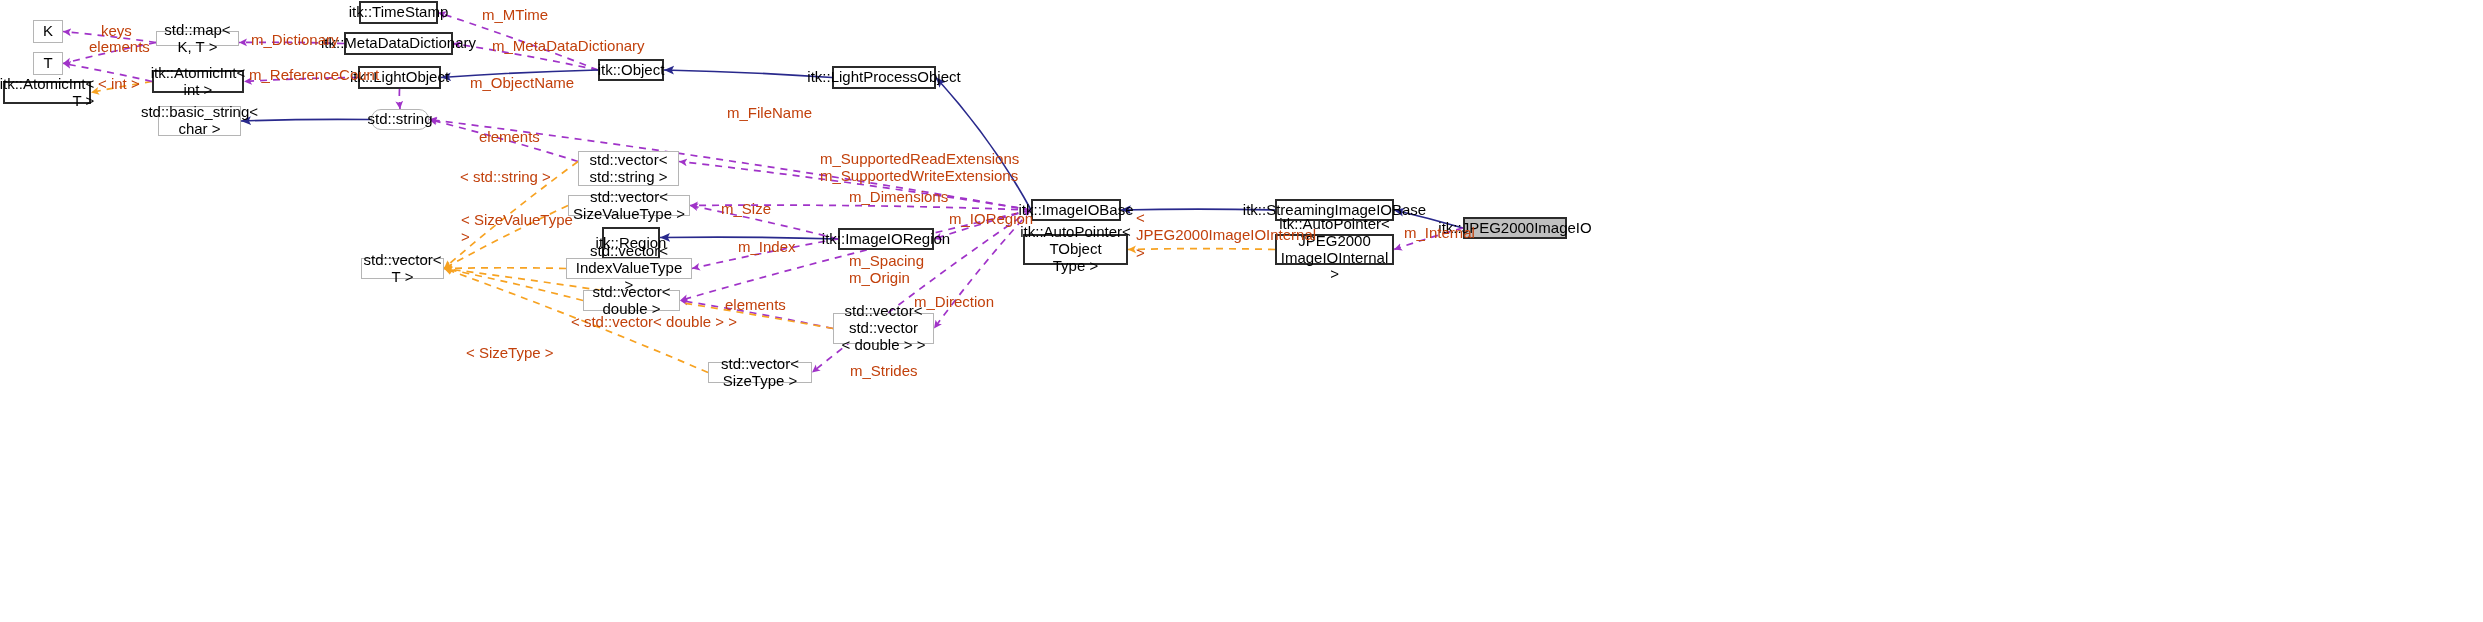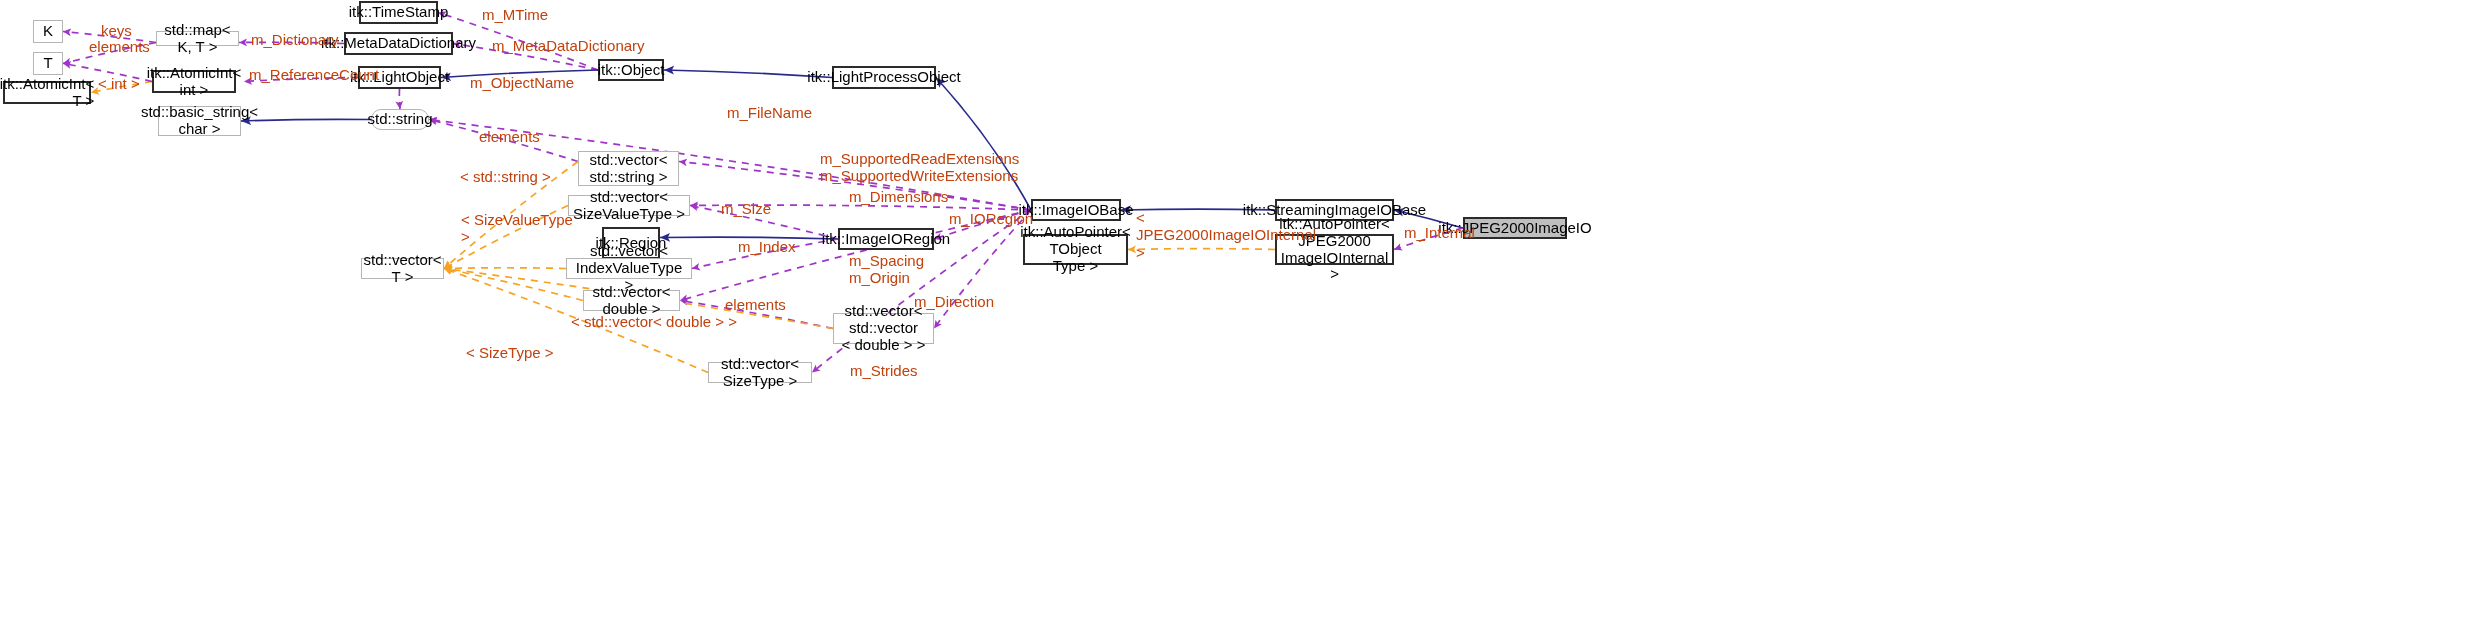--- a/index.html
+++ b/index.html
@@ -109,21 +109,21 @@
         <path d="M1275,210 Q1198,208.152 1121,210" fill="none" stroke="#29298c" stroke-width="1.7" marker-end="url(#ar-inherit)"></path>
         <path d="M1463,228 Q1429.13,218.172 1394,210" fill="none" stroke="#29298c" stroke-width="1.7" marker-end="url(#ar-inherit)"></path>
         <path d="M1275,249.5 Q1201.5,247.736 1128,249.5" fill="none" stroke="#f7a221" stroke-width="1.7" stroke-dasharray="7,6" marker-end="url(#ar-template)"></path>
         <path d="M1463,228 Q1427.7475,237.922 1394,249.5" fill="none" stroke="#a033c8" stroke-width="1.7" stroke-dasharray="7,6" marker-end="url(#ar-usage)"></path>
       </g>
   </svg>
 <div class="node thin" style="left: 33px; top: 20px; width: 30px; height: 23px;">K</div>
     <div class="node thin" style="left: 33px; top: 52px; width: 30px; height: 23px;">T</div>
     <div class="node thick" style="left: 3px; top: 81px; width: 88px; height: 23px; text-align: right;">itk::AtomicInt&lt; T &gt;</div>
     <div class="node thin" style="left: 156px; top: 31px; width: 83px; height: 15px;">std::map&lt; K, T &gt;</div>
-    <div class="node thick" style="left: 152px; top: 70px; width: 84px; height: 23px;">itk::AtomicInt&lt; int &gt;</div>
+    <div class="node thick" style="left: 152px; top: 70px; width: 92px; height: 23px;">itk::AtomicInt&lt; int &gt;</div>
     <div class="node thin" style="left: 158px; top: 106px; width: 83px; height: 30px;">std::basic_string&lt;
 char &gt;</div>
     <div class="node thick" style="left: 359px; top: 1px; width: 79px; height: 23px;">itk::TimeStamp</div>
     <div class="node thick" style="left: 344px; top: 32px; width: 109px; height: 23px;">itk::MetaDataDictionary</div>
     <div class="node thick" style="left: 358px; top: 66px; width: 83px; height: 23px;">itk::LightObject</div>
     <div class="node thin" style="left: 371px; top: 109px; width: 58px; height: 21px; border-radius: 10px;">std::string</div>
     <div class="node thick" style="left: 598px; top: 59px; width: 66px; height: 22px;">itk::Object</div>
     <div class="node thick" style="left: 832px; top: 66px; width: 104px; height: 23px;">itk::LightProcessObject</div>
     <div class="node thin" style="left: 578px; top: 151px; width: 101px; height: 35px;">std::vector&lt; std::string &gt;</div>
     <div class="node thin" style="left: 568px; top: 195px; width: 122px; height: 21px;">std::vector&lt; SizeValueType &gt;</div>

